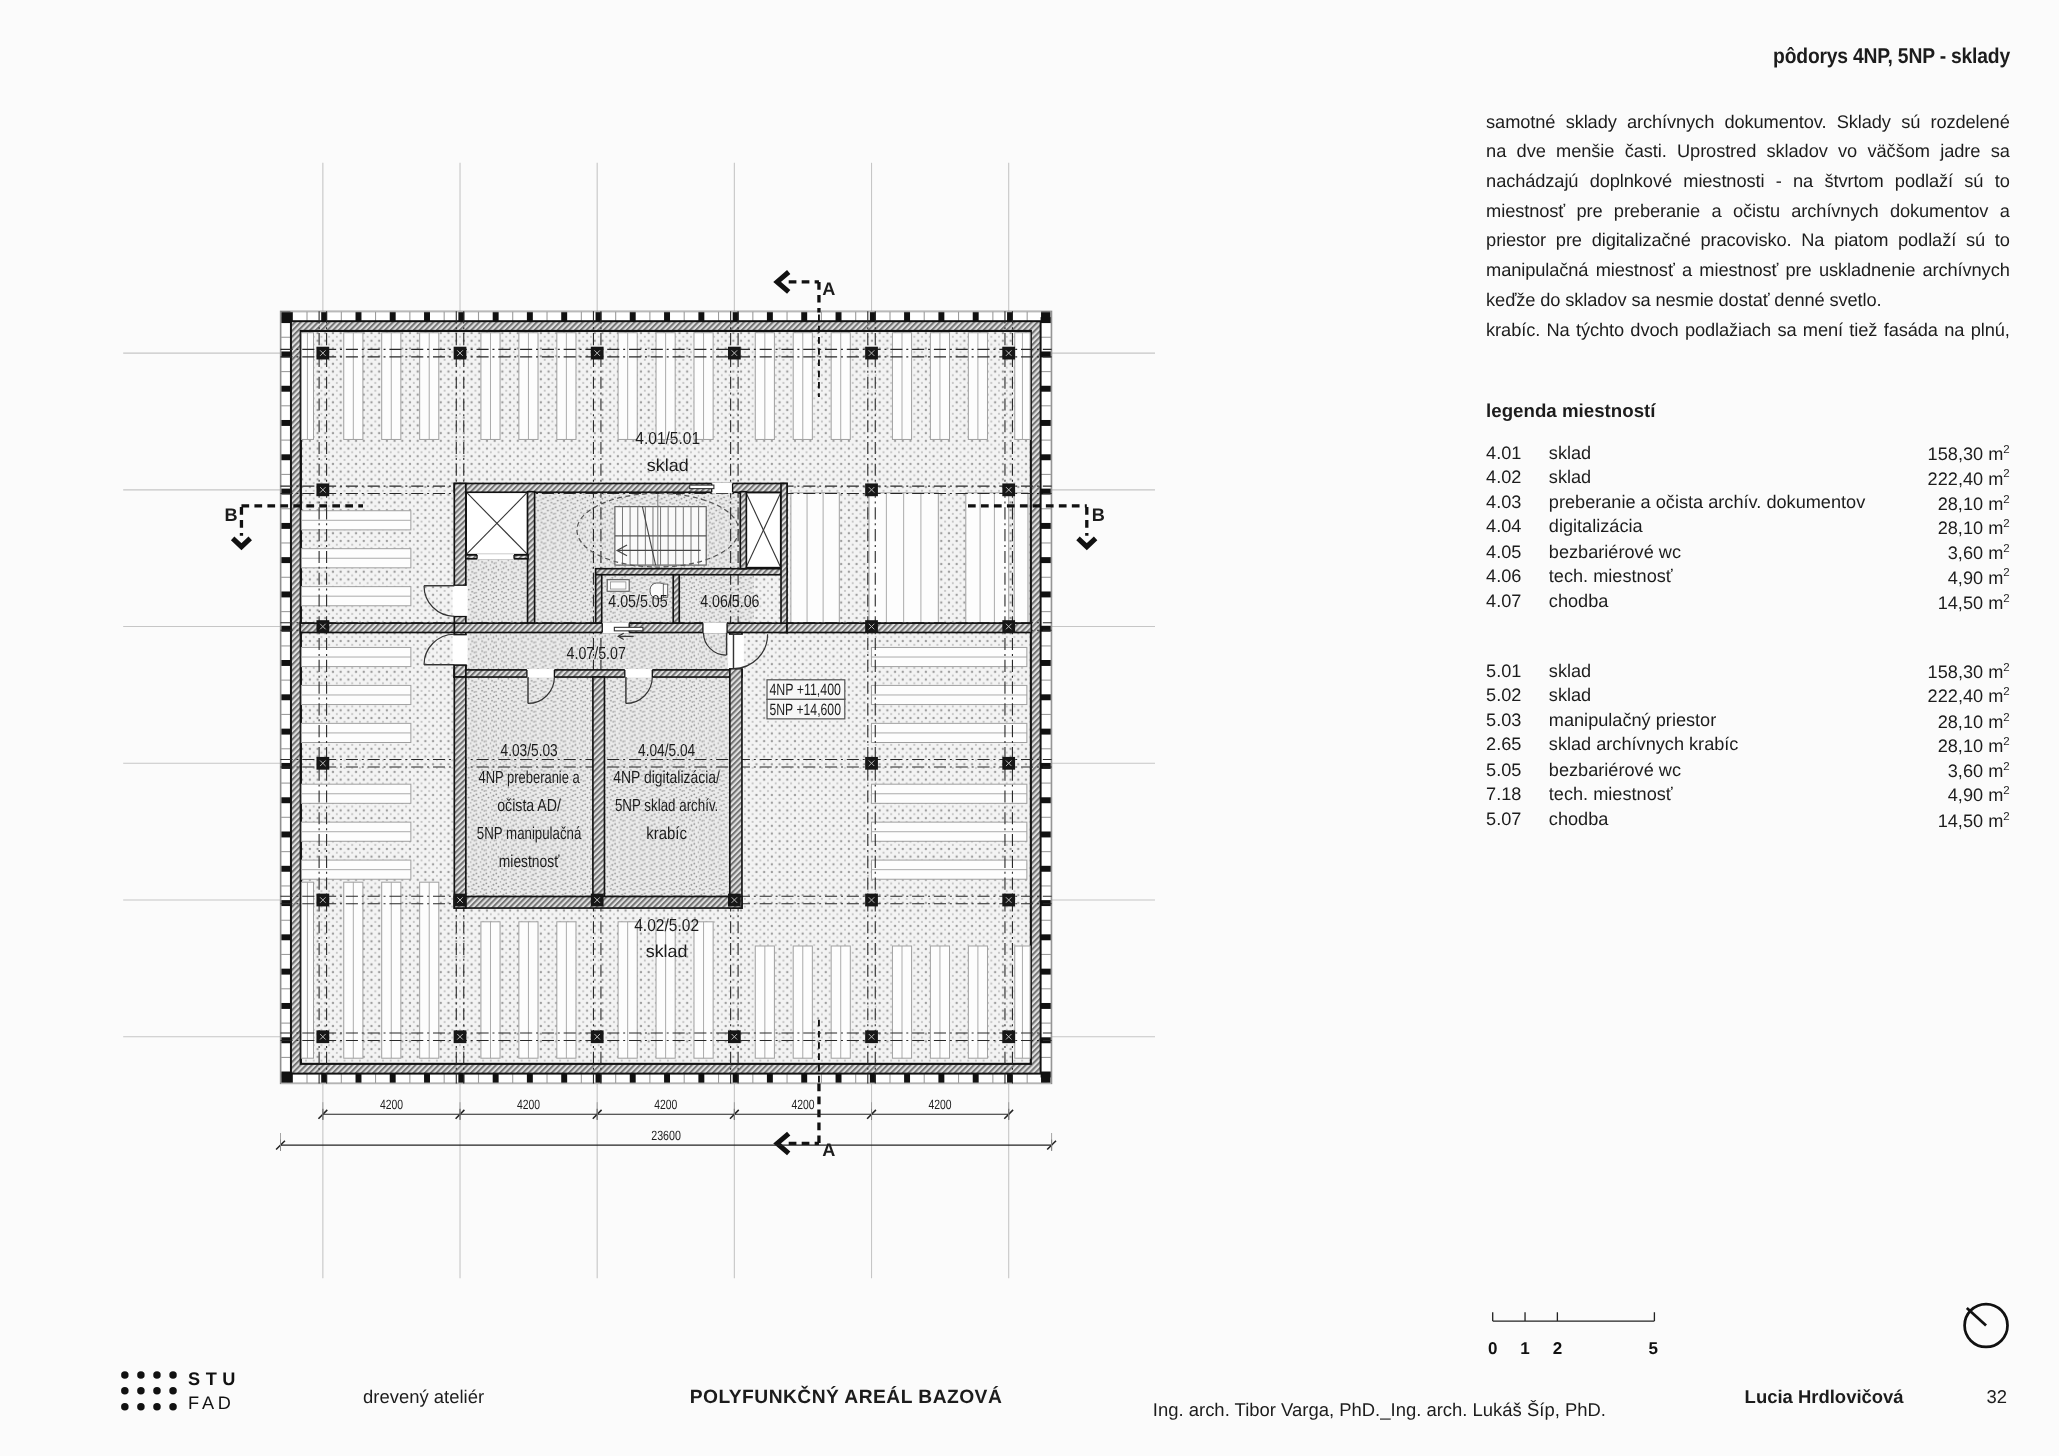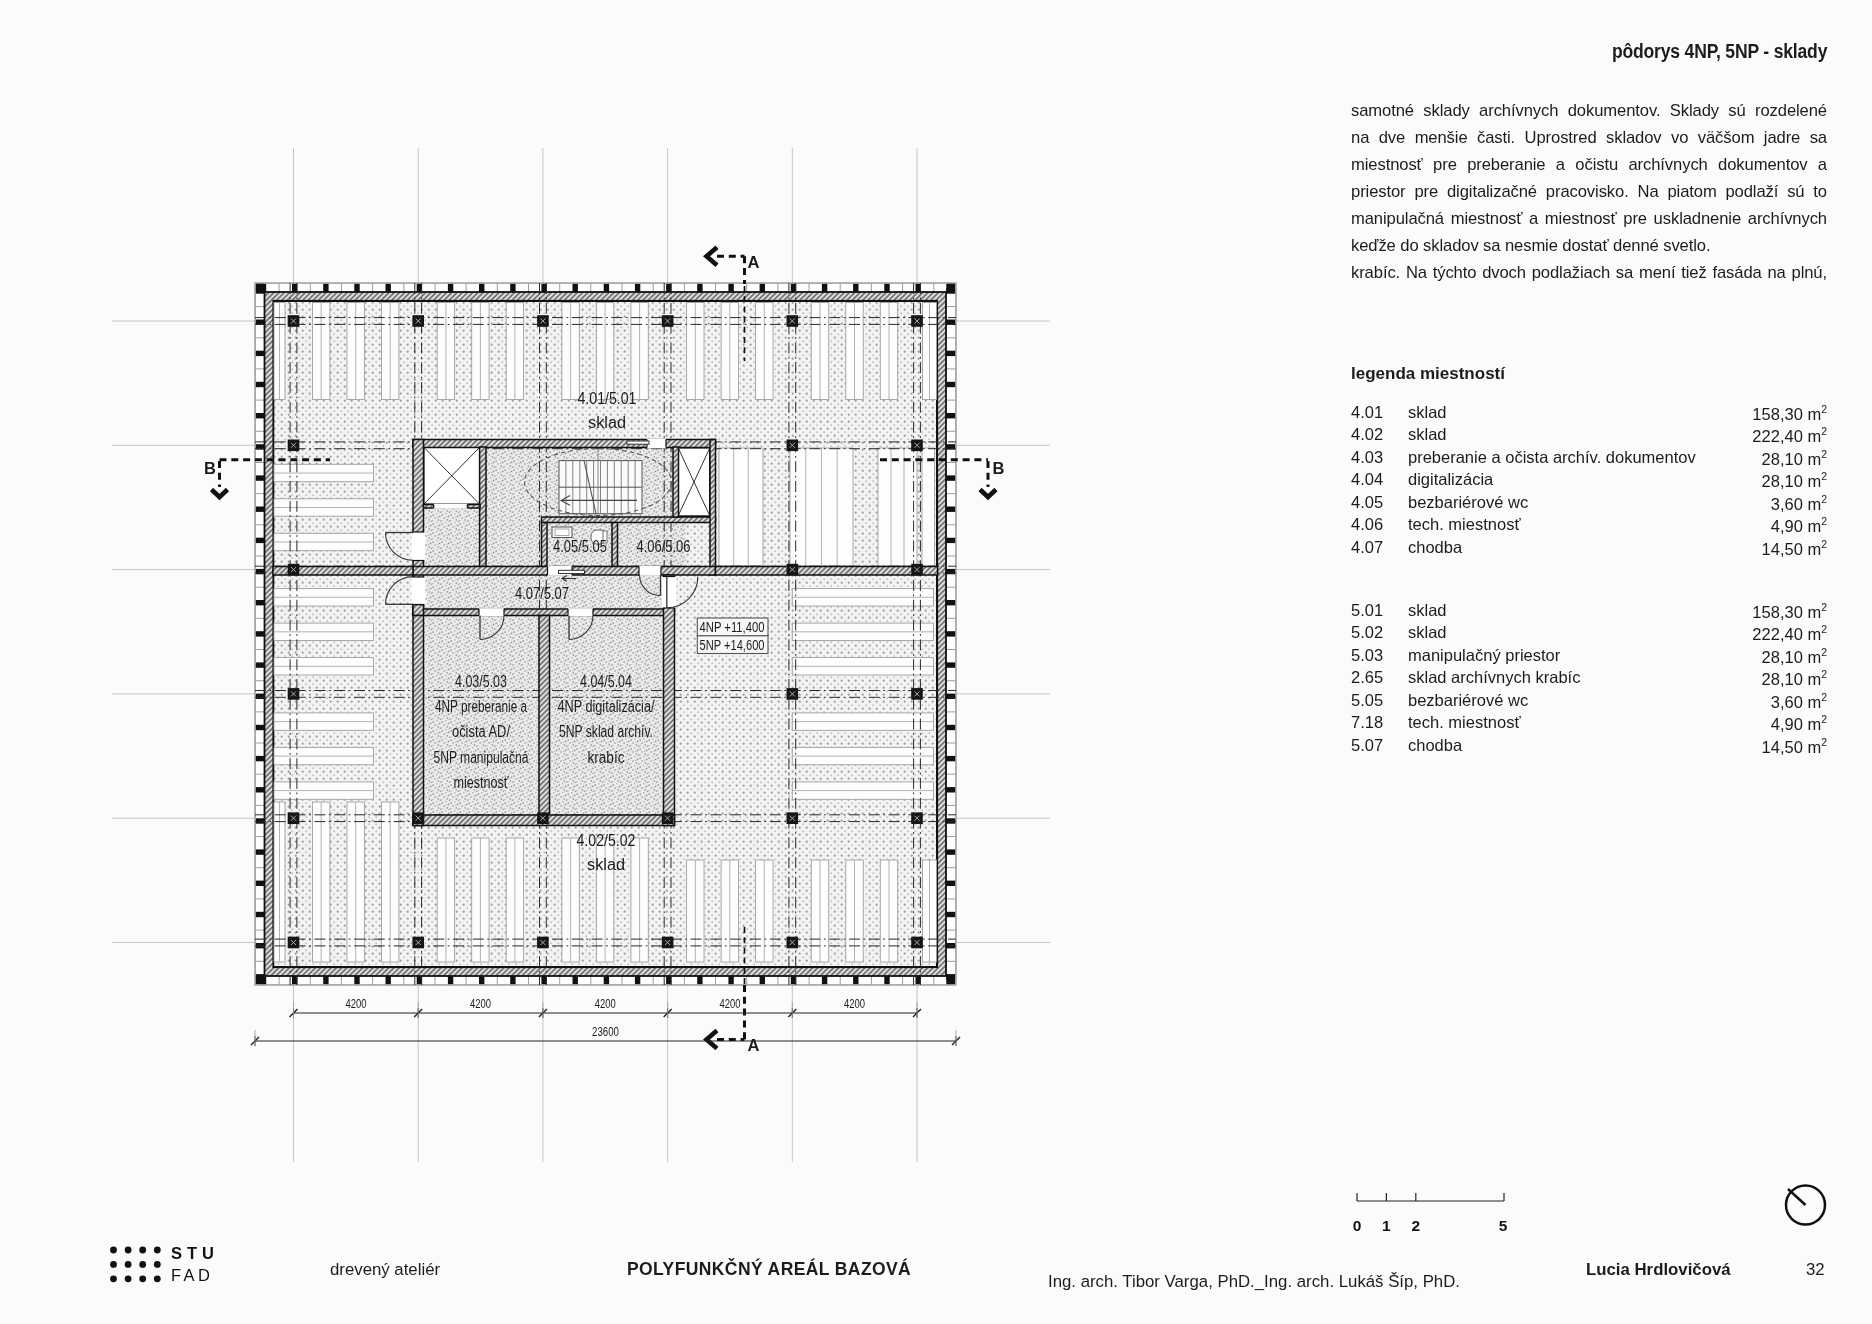--- a/index.html
+++ b/index.html
@@ -712,20 +712,21 @@
 <text x="1386.4" y="1231" font-family="Liberation Sans, sans-serif" font-size="15.5" font-weight="bold" fill="#111" text-anchor="middle">1</text>
 <text x="1415.8" y="1231" font-family="Liberation Sans, sans-serif" font-size="15.5" font-weight="bold" fill="#111" text-anchor="middle">2</text>
 <text x="1503" y="1231" font-family="Liberation Sans, sans-serif" font-size="15.5" font-weight="bold" fill="#111" text-anchor="middle">5</text>
 <circle cx="1805.5" cy="1205" r="19.5" fill="none" stroke="#111" stroke-width="2.5"></circle>
 <line x1="1805.5" y1="1205" x2="1788" y2="1189" stroke="#111" stroke-width="2.5"></line>
 </svg>
 <div class="title">pôdorys 4NP, 5NP - sklady</div>
 <div class="para">
 <div class="jl">samotné sklady archívnych dokumentov. Sklady sú rozdelené</div>
 <div class="jl">na dve menšie časti. Uprostred skladov vo väčšom jadre sa</div>
+<div class="jl">nachádzajú doplnkové miestnosti - na štvrtom podlaží sú to</div>
 <div class="jl">miestnosť pre preberanie a očistu archívnych dokumentov a</div>
 <div class="jl">priestor pre digitalizačné pracovisko. Na piatom podlaží sú to</div>
 <div class="jl">manipulačná miestnosť a miestnosť pre uskladnenie archívnych</div>
 <div class="jl last">keďže do skladov sa nesmie dostať denné svetlo.</div>
 <div class="jl">krabíc. Na týchto dvoch podlažiach sa mení tiež fasáda na plnú,</div>
 </div>
 <div class="lhead">legenda miestností</div>
 <div class="lr" style="top:402.5px">
       <span class="ln">4.01</span>
       <span class="lm">sklad</span>

